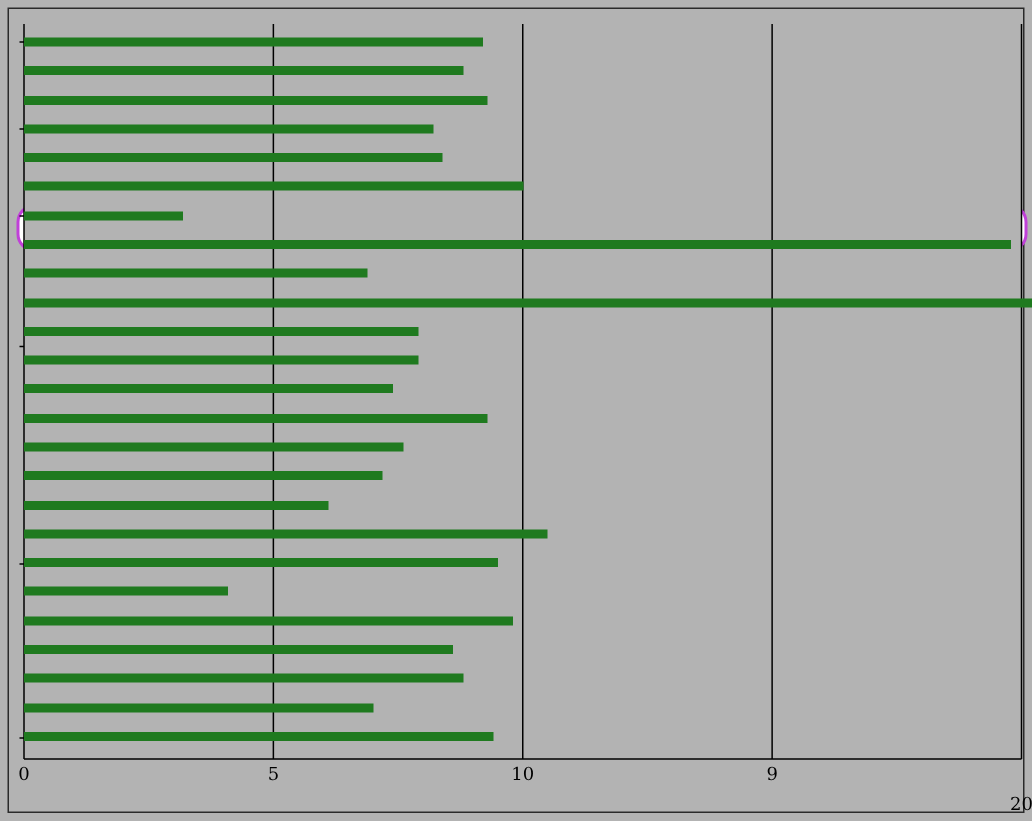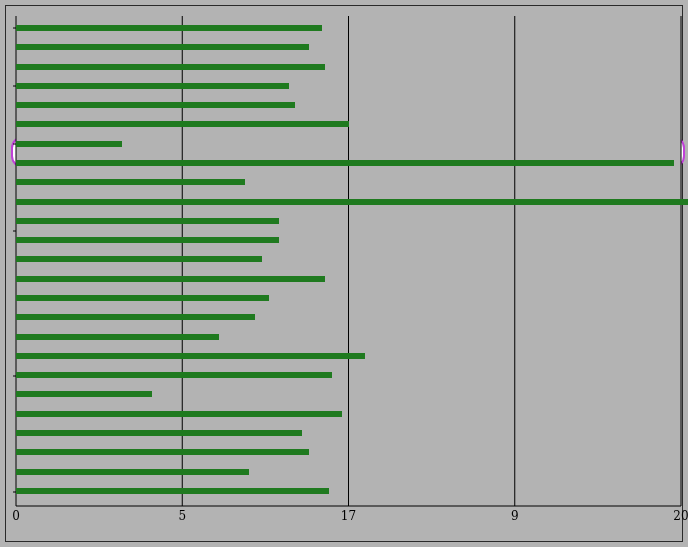--- a/index.html
+++ b/index.html
@@ -125,18 +125,18 @@
     <div class="bar" style="top:395px; width:325.9px;"></div>
     <div class="bar" style="top:414px; width:286.0px;"></div>
     <div class="bar" style="top:433px; width:292.6px;"></div>
     <div class="bar" style="top:453px; width:232.8px;"></div>
     <div class="bar" style="top:472px; width:312.6px;"></div>
   </div>
 
   <div class="ticks">
     <span class="tick" style="left:0px;">0</span>
     <span class="tick" style="left:166.25px;">5</span>
-    <span class="tick" style="left:332.5px;">17</span>
+    <span class="tick" style="left:332.5px;">10</span>
     <span class="tick" style="left:498.75px;">9</span>
-    <span class="tick" style="left:665px;">20</span>
+    <span class="tick" style="left:665px;margin-top:20px;">20</span>
   </div>
 
 </div>
 
 </body></html>

